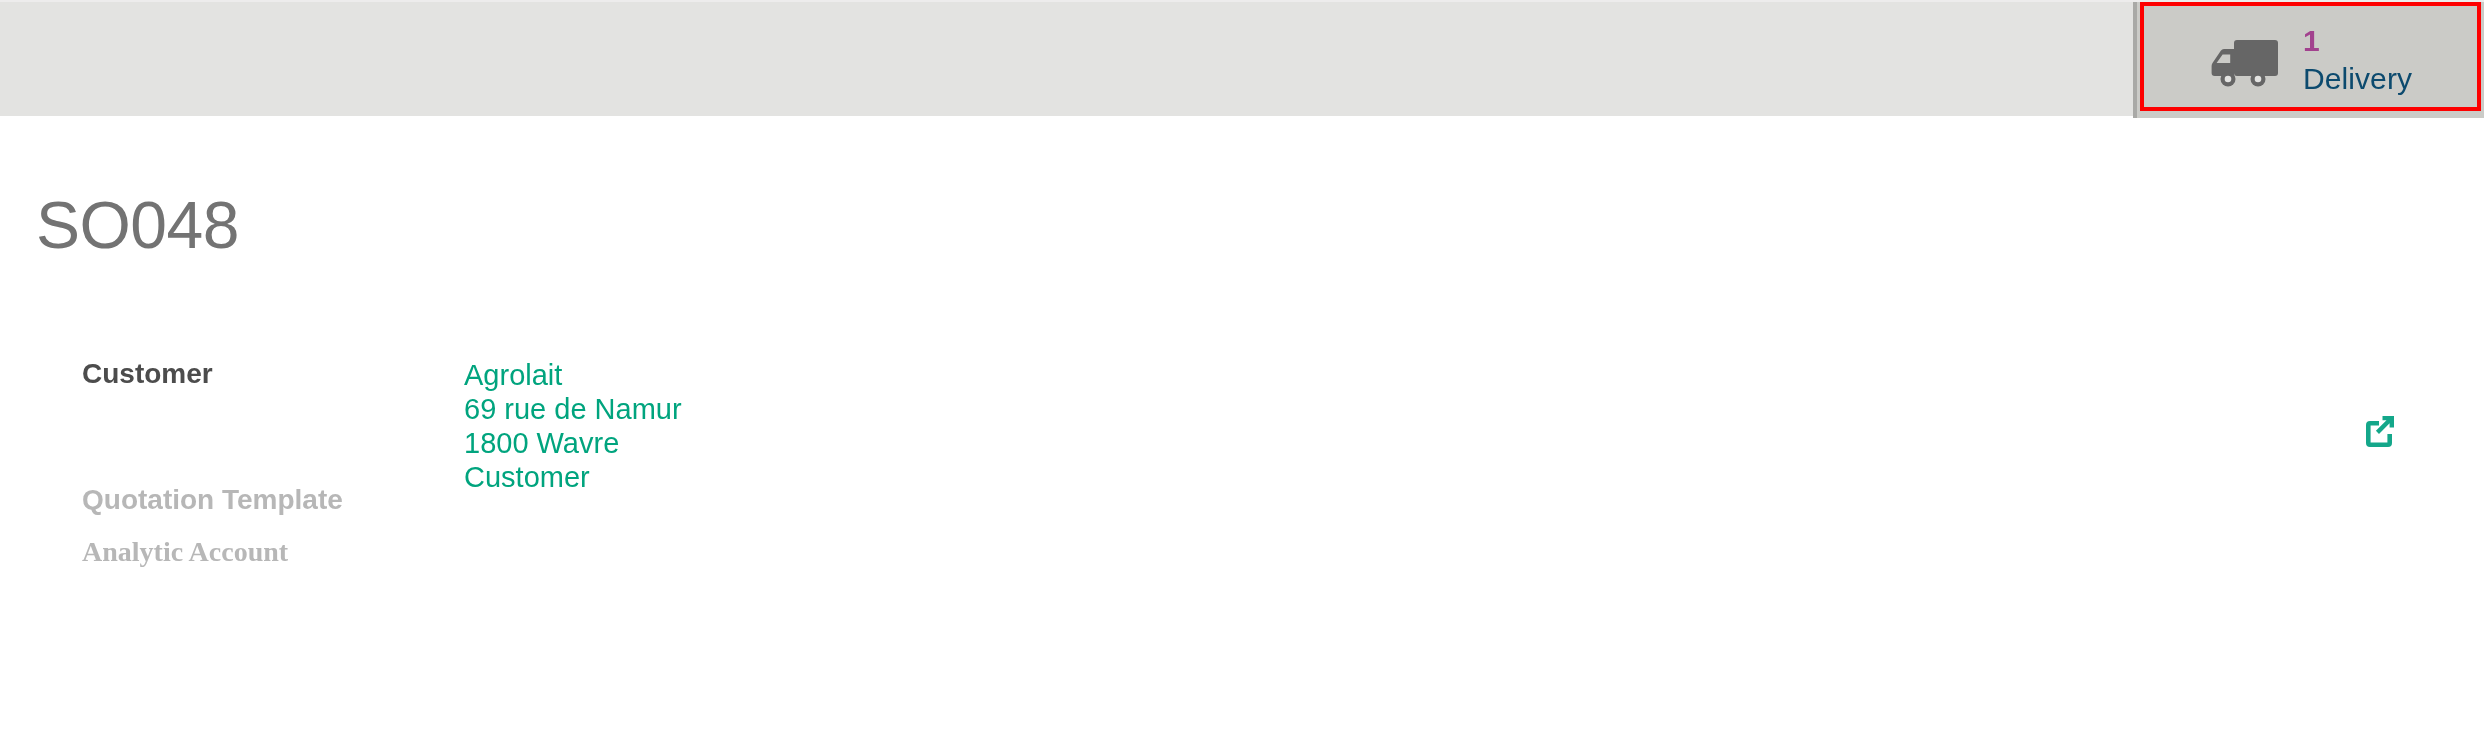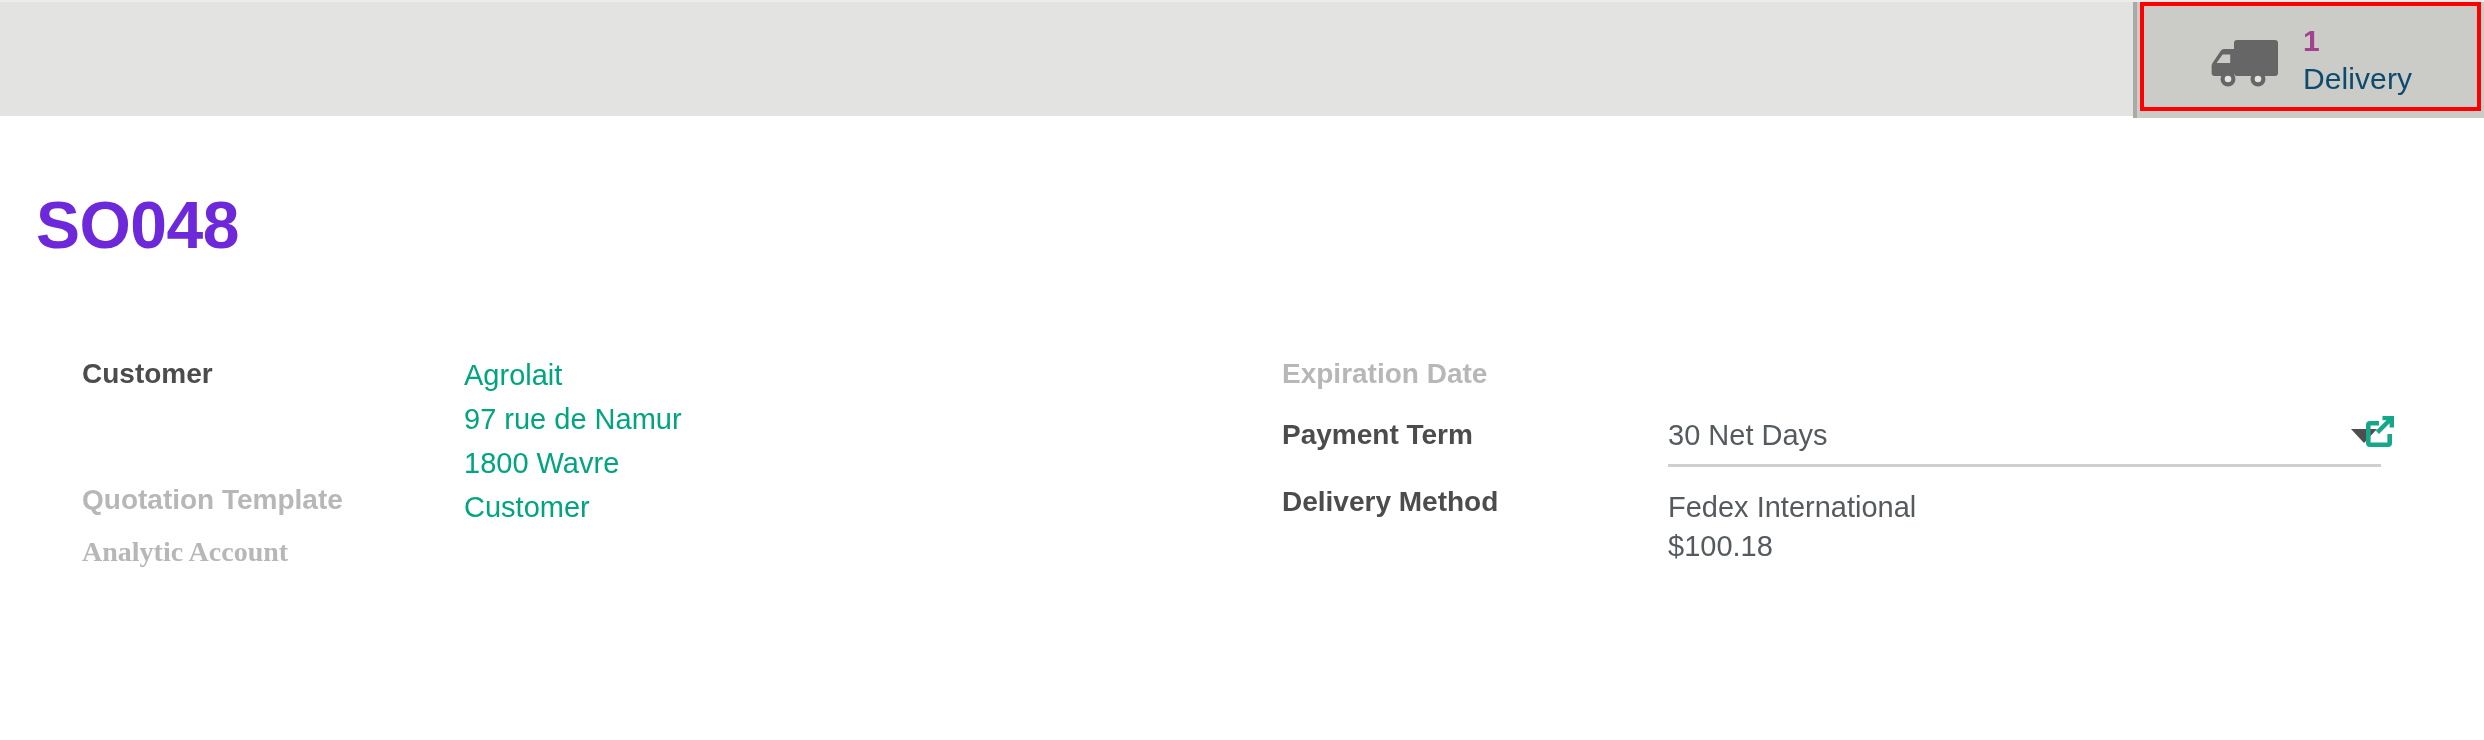--- a/index.html
+++ b/index.html
@@ -102,22 +102,22 @@
     color: #0c4a6e;
     letter-spacing: 0.1px;
   }
 
   
   .record-title {
     position: absolute;
     left: 36px;
     top: 192px;
     font-size: 66px;
-    font-weight: 700;
-    color: #6d28d9;
+    font-weight: 400;
+    color: #737373;
     letter-spacing: -0.5px;
     line-height: 1;
   }
 
   
   .form-sheet {
     position: absolute;
     left: 0;
     top: 348px;
     width: 2484px;
@@ -151,21 +151,21 @@
     font-weight: 700;
     line-height: 1;
     white-space: nowrap;
   }
   .field-label.filled { color: #4c4c4c; }
   .field-label.empty  { color: #b7b7b7; }
 
   .link-block {
     display: flex;
     flex-direction: column;
-    gap: 14px;
+    gap: 4px;
   }
   .link-line {
     font-size: 29px;
     color: #00a47e;
     line-height: 30px;
     white-space: nowrap;
     cursor: pointer;
   }
   .link-line.first { font-weight: 400; }
 
@@ -258,57 +258,34 @@
 <div class="record-title">SO048</div>
 
 <div class="form-sheet">
 
   <div class="col-left">
 
     <div class="field-row row-customer">
       <span class="field-label filled cust-label">Customer</span>
       <span class="link-block">
         <span class="link-line first">Agrolait</span>
-        <span class="link-line">97 rue de Namur</span>
+        <span class="link-line">69 rue de Namur</span>
         <span class="link-line">1800 Wavre</span>
         <span class="link-line">Customer</span>
       </span>
     </div>
 
     <div class="field-row row-qtemplate">
       <span class="field-label empty">Quotation Template</span>
     </div>
 
     <div class="field-row row-analytic">
       <span class="field-label empty">Analytic Account</span>
     </div>
 
   </div>
 
-  <div class="col-right">
-
-    <div class="field-row row-expiration">
-      <span class="field-label empty rlabel">Expiration Date</span>
-    </div>
-
-    <div class="field-row row-payterm">
-      <span class="field-label filled rlabel">Payment Term</span>
-      <span class="input-underlined">
-        <span class="val">30 Net Days</span>
-        <span class="caret"></span>
-      </span>
-    </div>
-
-    <div class="field-row row-delivery">
-      <span class="field-label filled rlabel">Delivery Method</span>
-      <span class="stacked-values">
-        <span class="val-line">Fedex International</span>
-        <span class="val-line">$100.18</span>
-      </span>
-    </div>
-
-  </div>
 </div>
 
 <svg class="ext-link-icon" viewBox="0 0 38 38">
   <path d="M6 13 a4 4 0 0 1 4 -4 h9 v4.6 h-8.4 v16.8 h16.8 v-8.4 h4.6 v9 a4 4 0 0 1 -4 4 h-18 a4 4 0 0 1 -4 -4 z" fill="#14a78a"></path>
   <path d="M22.5 4 h11.5 v11.5 h-4.4 v-4.2 l-10.6 10.6 l-3.1 -3.1 l10.6 -10.6 h-4 z" fill="#14a78a"></path>
 </svg>
 
 </body></html>

